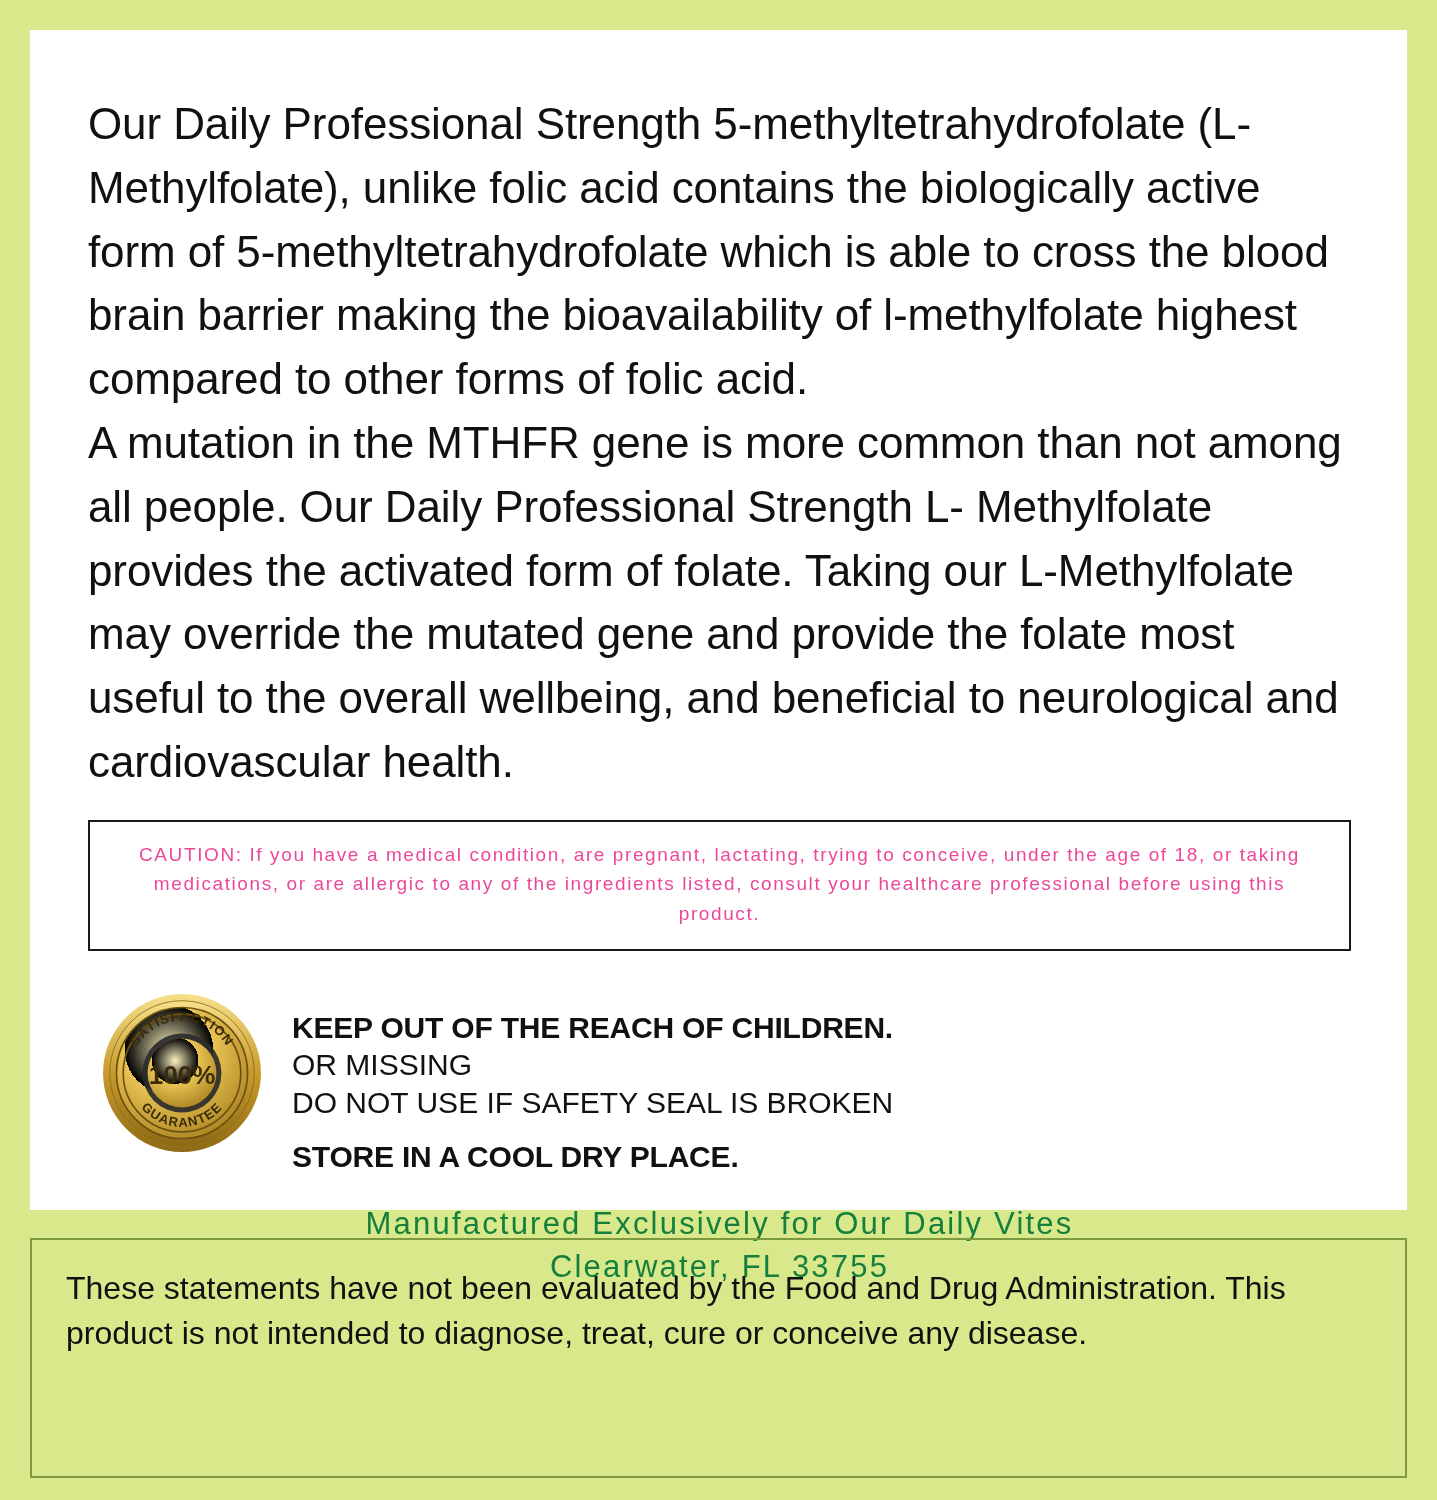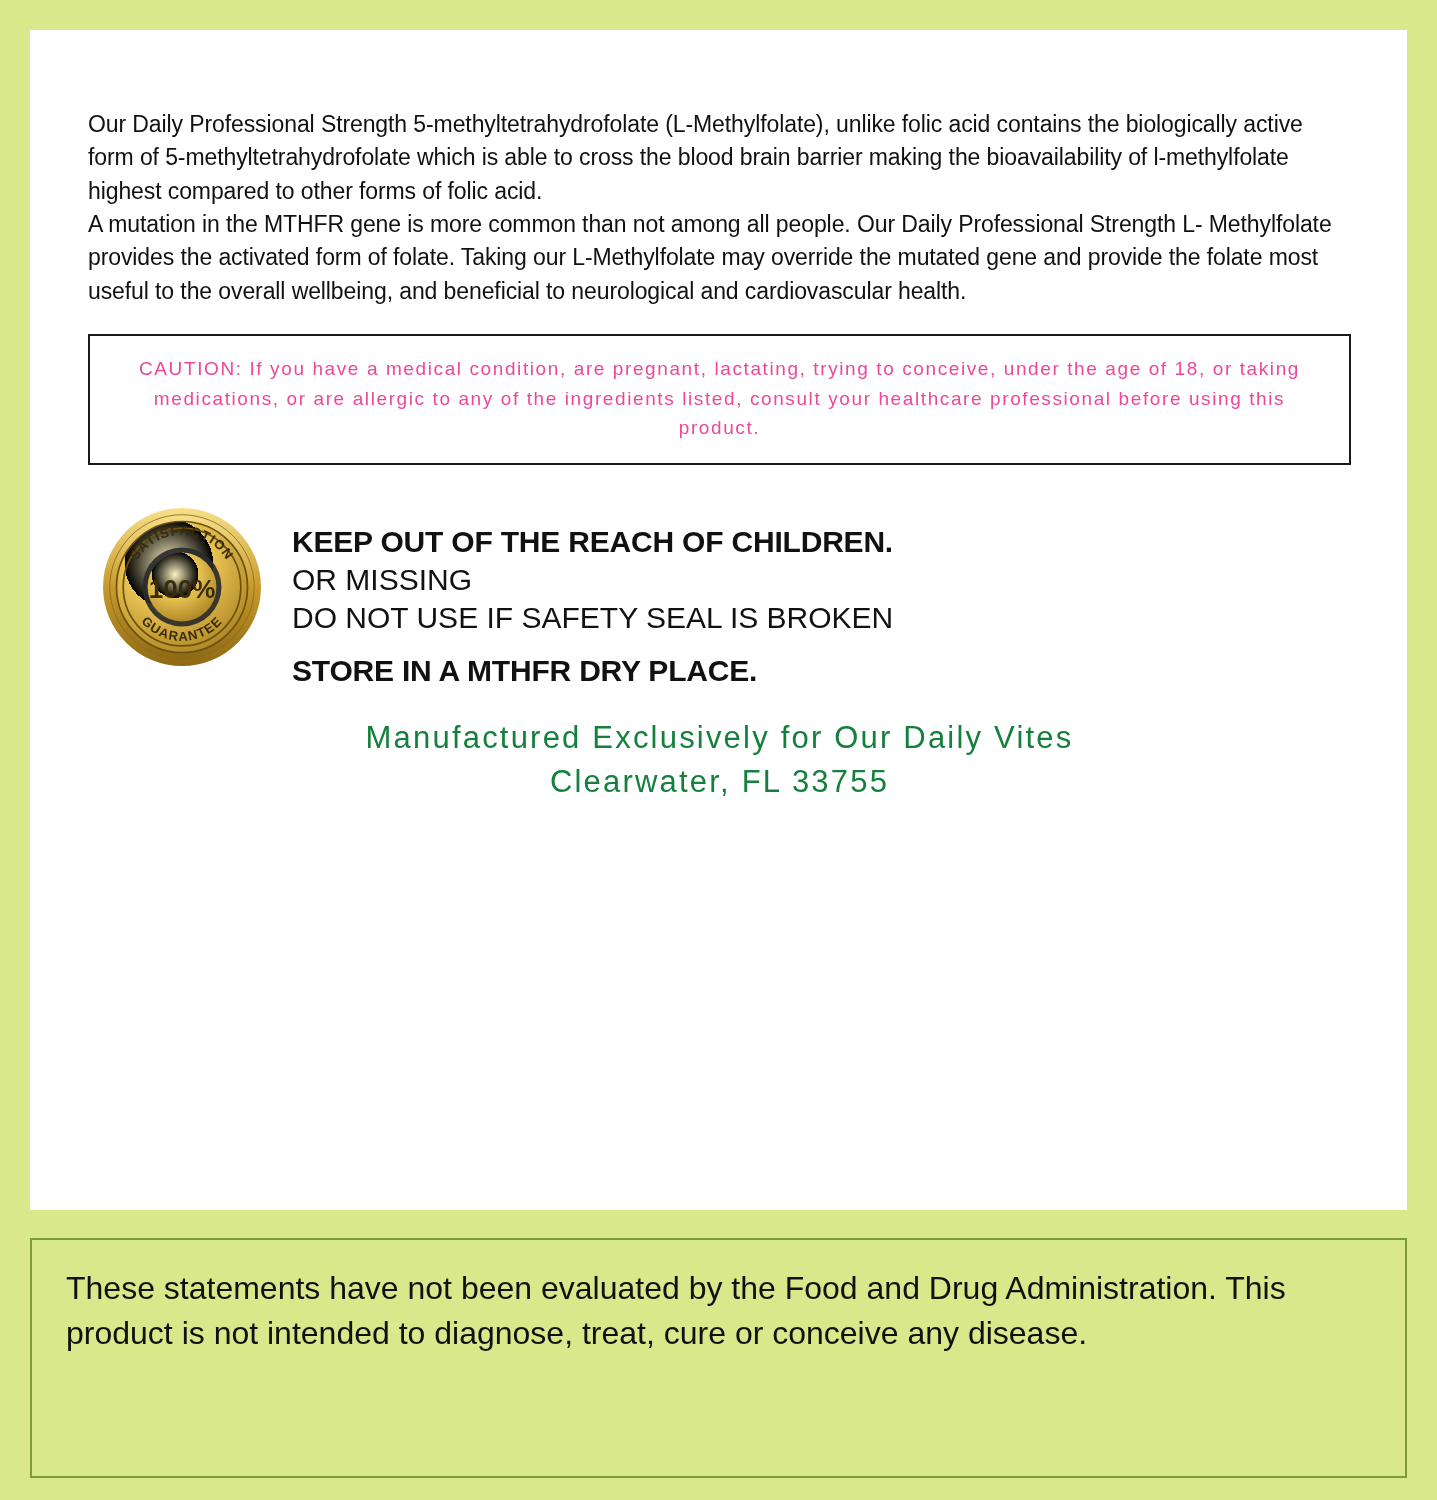--- a/index.html
+++ b/index.html
@@ -24,25 +24,24 @@
     flex-direction: column;
   }
   .white-panel {
     background: #ffffff;
     box-sizing: border-box;
     padding: 62px 56px 30px 58px;
     flex: 0 0 auto;
     height: 1180px;
   }
   .body-text {
-    font-size: 23px;
+    font-size: 44px;
     line-height: 1.45;
     color: #111111;
     letter-spacing: -0.1px;
-    margin-top: 16px;
   }
   .body-text p {
     margin: 0;
   }
   .caution-box {
     border: 2px solid #1a1a1a;
     box-sizing: border-box;
     margin-top: 26px;
     padding: 18px 34px 20px 34px;
   }
@@ -154,21 +153,21 @@
             <text font-family="'Liberation Sans', sans-serif" font-size="15.5" font-weight="bold" fill="#3a2c08" letter-spacing="1.4">
               <textPath href="#arcBottom" startOffset="50%" text-anchor="middle">GUARANTEE</textPath>
             </text>
           </g>
         </svg>
       </div>
       <div class="warning-lines">
         <div class="w-line w-bold">KEEP OUT OF THE REACH OF CHILDREN.</div>
         <div class="w-line">OR MISSING</div>
         <div class="w-line">DO NOT USE IF SAFETY SEAL IS BROKEN</div>
-        <div class="w-line w-bold">STORE IN A MTHFR DRY PLACE.</div>
+        <div class="w-line w-bold">STORE IN A COOL DRY PLACE.</div>
       </div>
     </div>
 
     <div class="manufactured">
       <div>Manufactured Exclusively for Our Daily Vites</div>
       <div>Clearwater, FL 33755</div>
     </div>
 
   </div>
 

